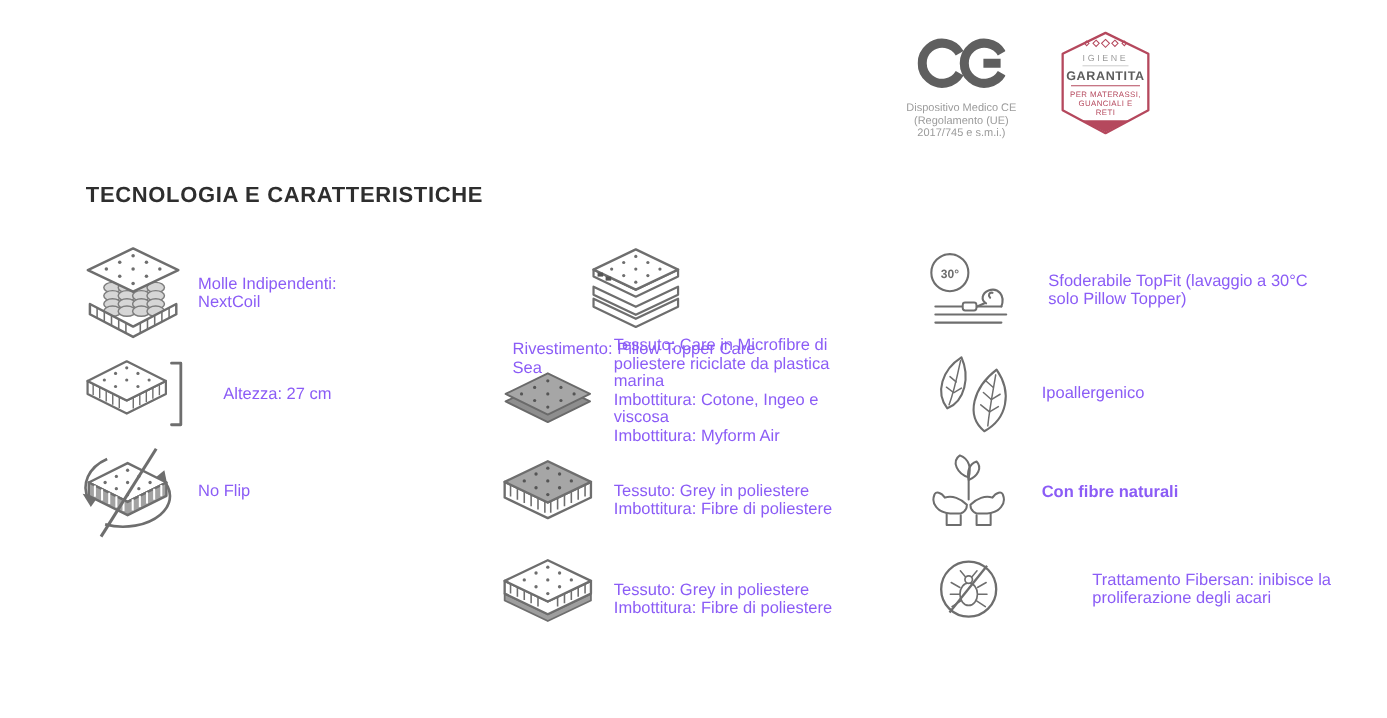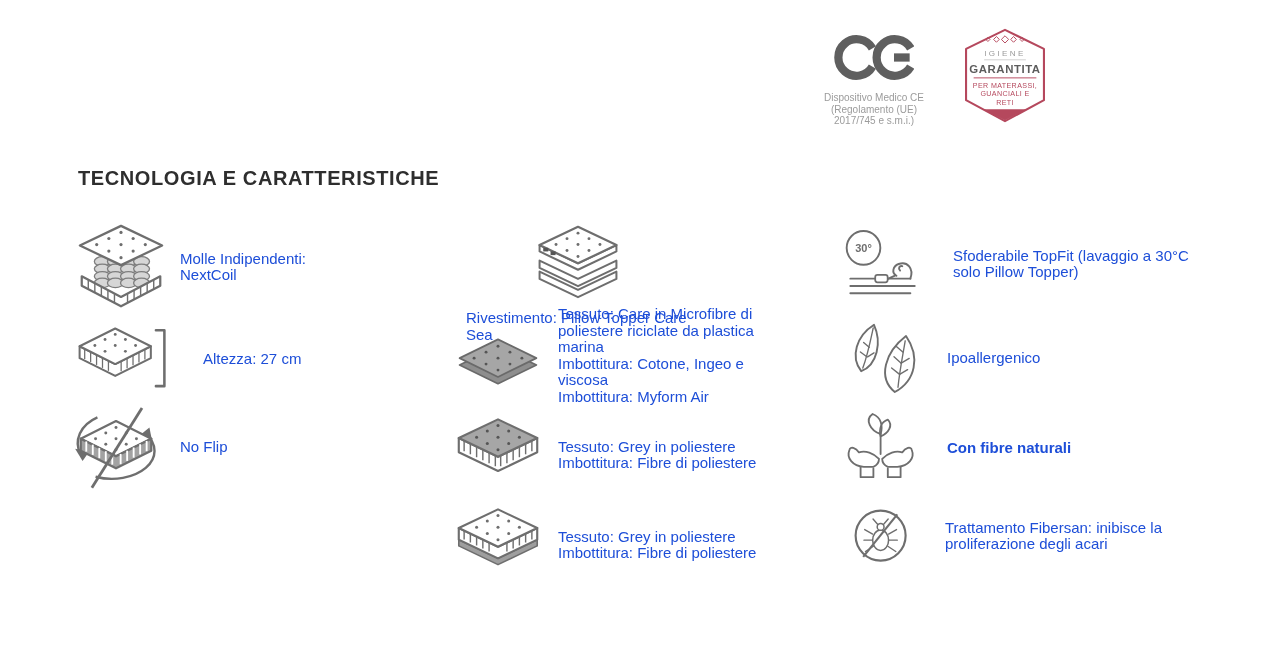--- a/index.html
+++ b/index.html
@@ -14,21 +14,21 @@
   .badge-block{left:962px;top:28px;}
   svg text{font-family:"Liberation Sans",sans-serif;}
   
   .title{
     left:78px;top:167px;margin:0;font-size:20px;font-weight:700;
     letter-spacing:.6px;color:#2e2e2e;
   }
   
   .feat{position:absolute;display:flex;align-items:center;}
   .feat .ficon{flex:0 0 auto;}
-  .ftext{font-size:15px;line-height:16.5px;color:#1d4ed8;}
+  .ftext{font-size:15px;line-height:16.5px;color:#8b5cf6;}
   .c1 .ftext{width:175px;margin-left:12px;}
   .c2 .ftext{width:238px;margin-left:14px;}
   .c3 .ftext{width:250px;margin-left:28px;}
   .red-stroke{stroke:#b5485d;}
   .red-fill{fill:#b5485d;}
 </style>
 </head>
 <body>
 
 <div>
@@ -373,21 +373,21 @@
         <path d="M22,71 L22,84 L38,84 L38,73"></path>
         <path d="M86,50 C90,60 82,70 68,71 L56,71 C51,69 49,65 49,61 C56,54 66,50 74,53 C78,47 85,45 86,50 Z"></path>
         <path d="M56,73 L56,84 L72,84 L72,71"></path>
       </g>
     </svg>
     <div class="ftext">
       <div>Con fibre naturali</div>
     </div>
   </div>
 
-  <div class="feat c3" style="left:845px;top:500px;">
+  <div class="feat c3" style="left:845px;top:500px;gap:48px;">
     <svg class="ficon" width="72" height="72" viewBox="0 0 95 95">
       <circle cx="47" cy="47" r="33" fill="none" stroke="#6e6e6e" stroke-width="2.8"></circle>
       <g fill="#ffffff" stroke="#6e6e6e" stroke-width="2">
         <ellipse cx="47" cy="53" rx="10.5" ry="13.5"></ellipse>
         <circle cx="47" cy="35.5" r="4.5"></circle>
       </g>
       <g fill="none" stroke="#6e6e6e" stroke-width="1.8" stroke-linecap="round">
         <line x1="43" y1="32" x2="37" y2="25"></line>
           <line x1="51" y1="32" x2="57" y2="25"></line>
         <line x1="36.5" y1="45" x2="26" y2="39"></line>

